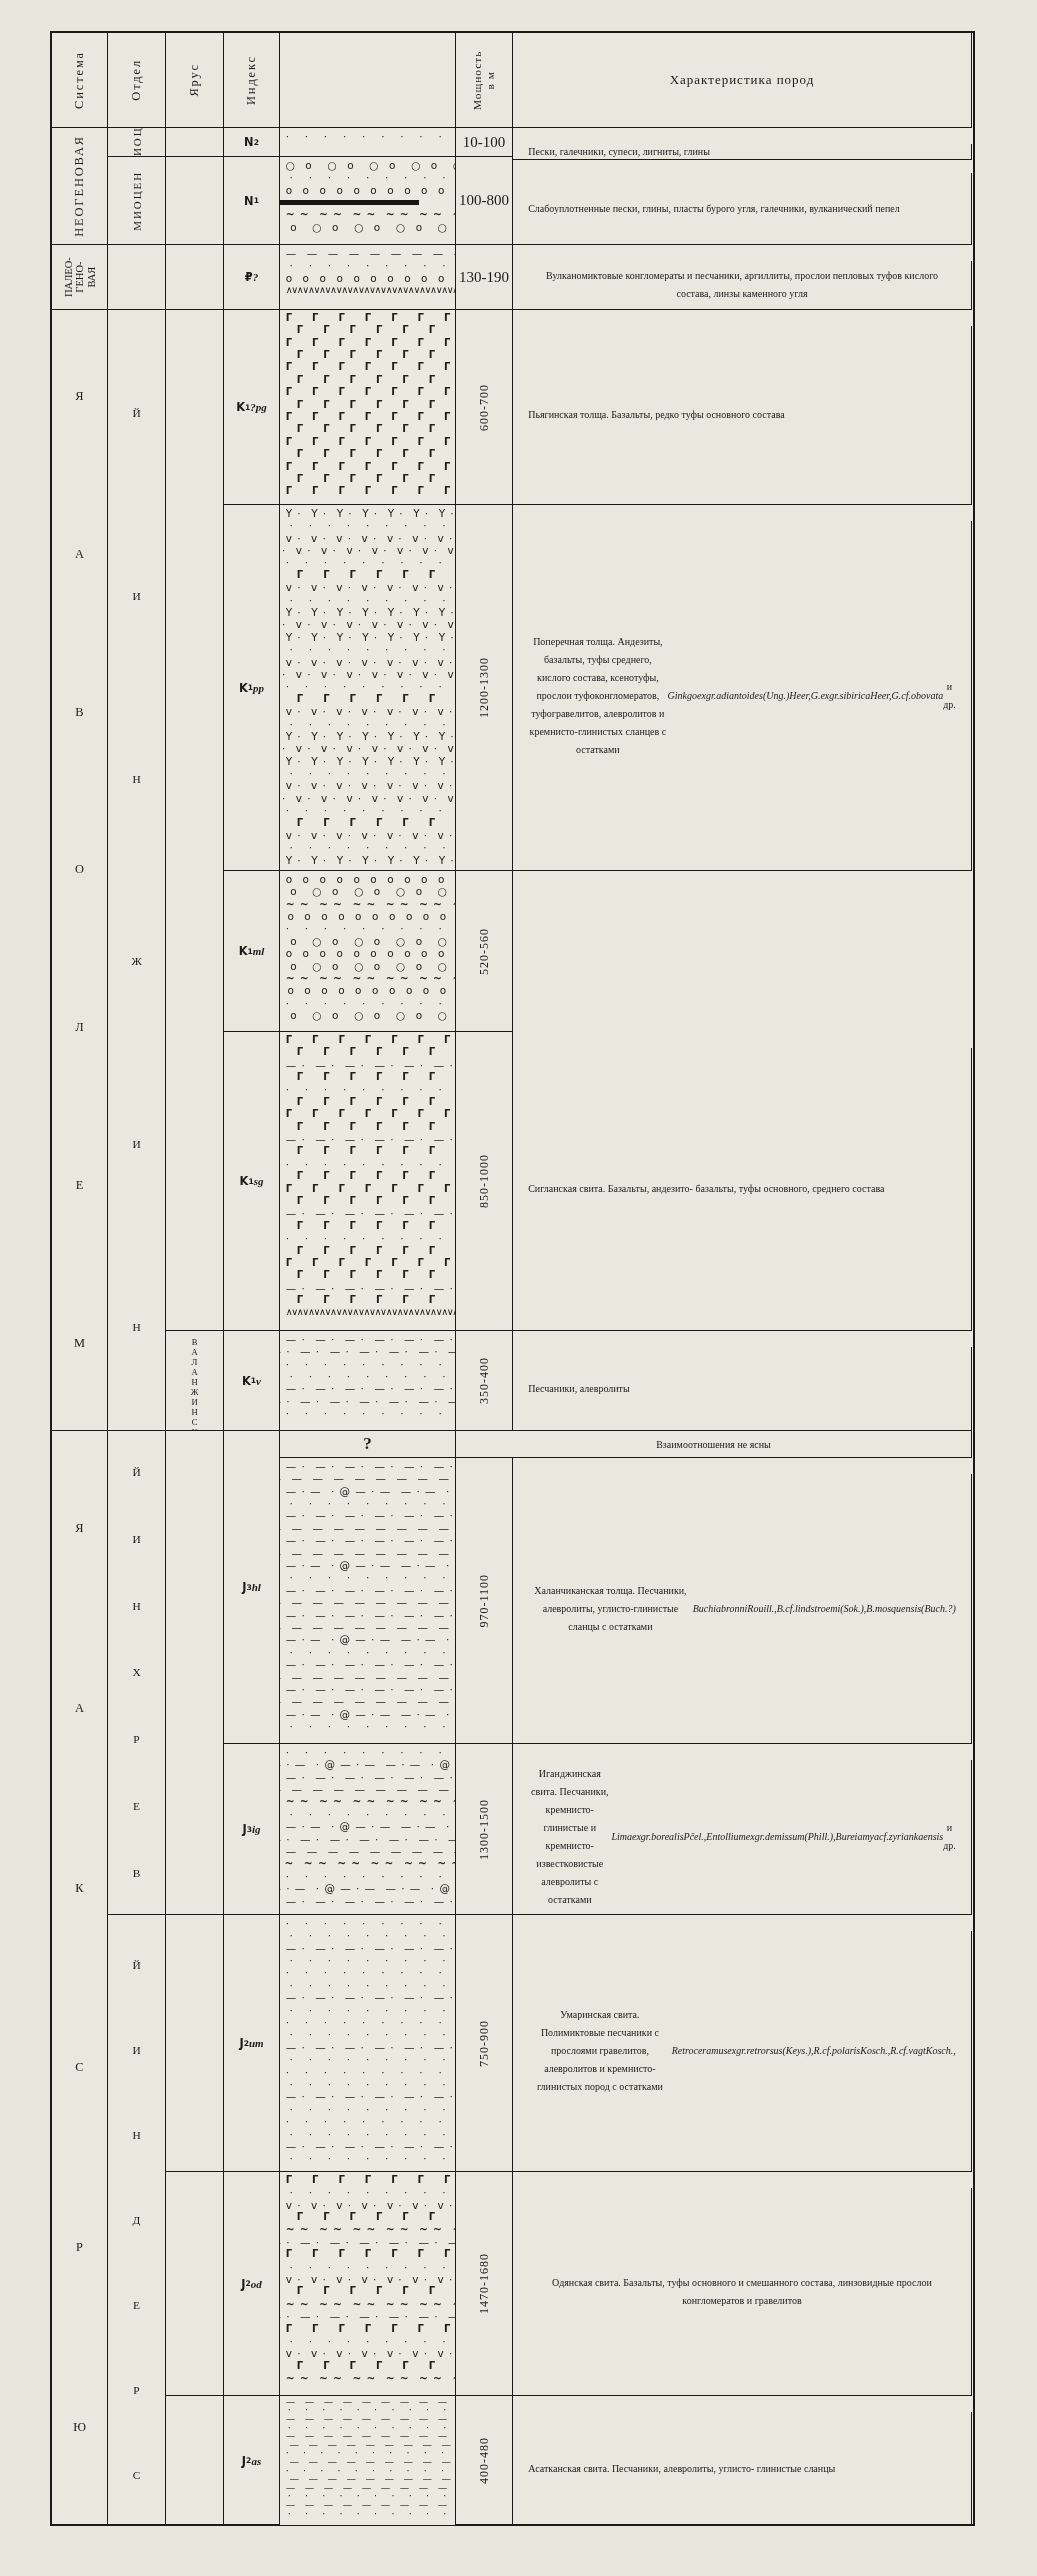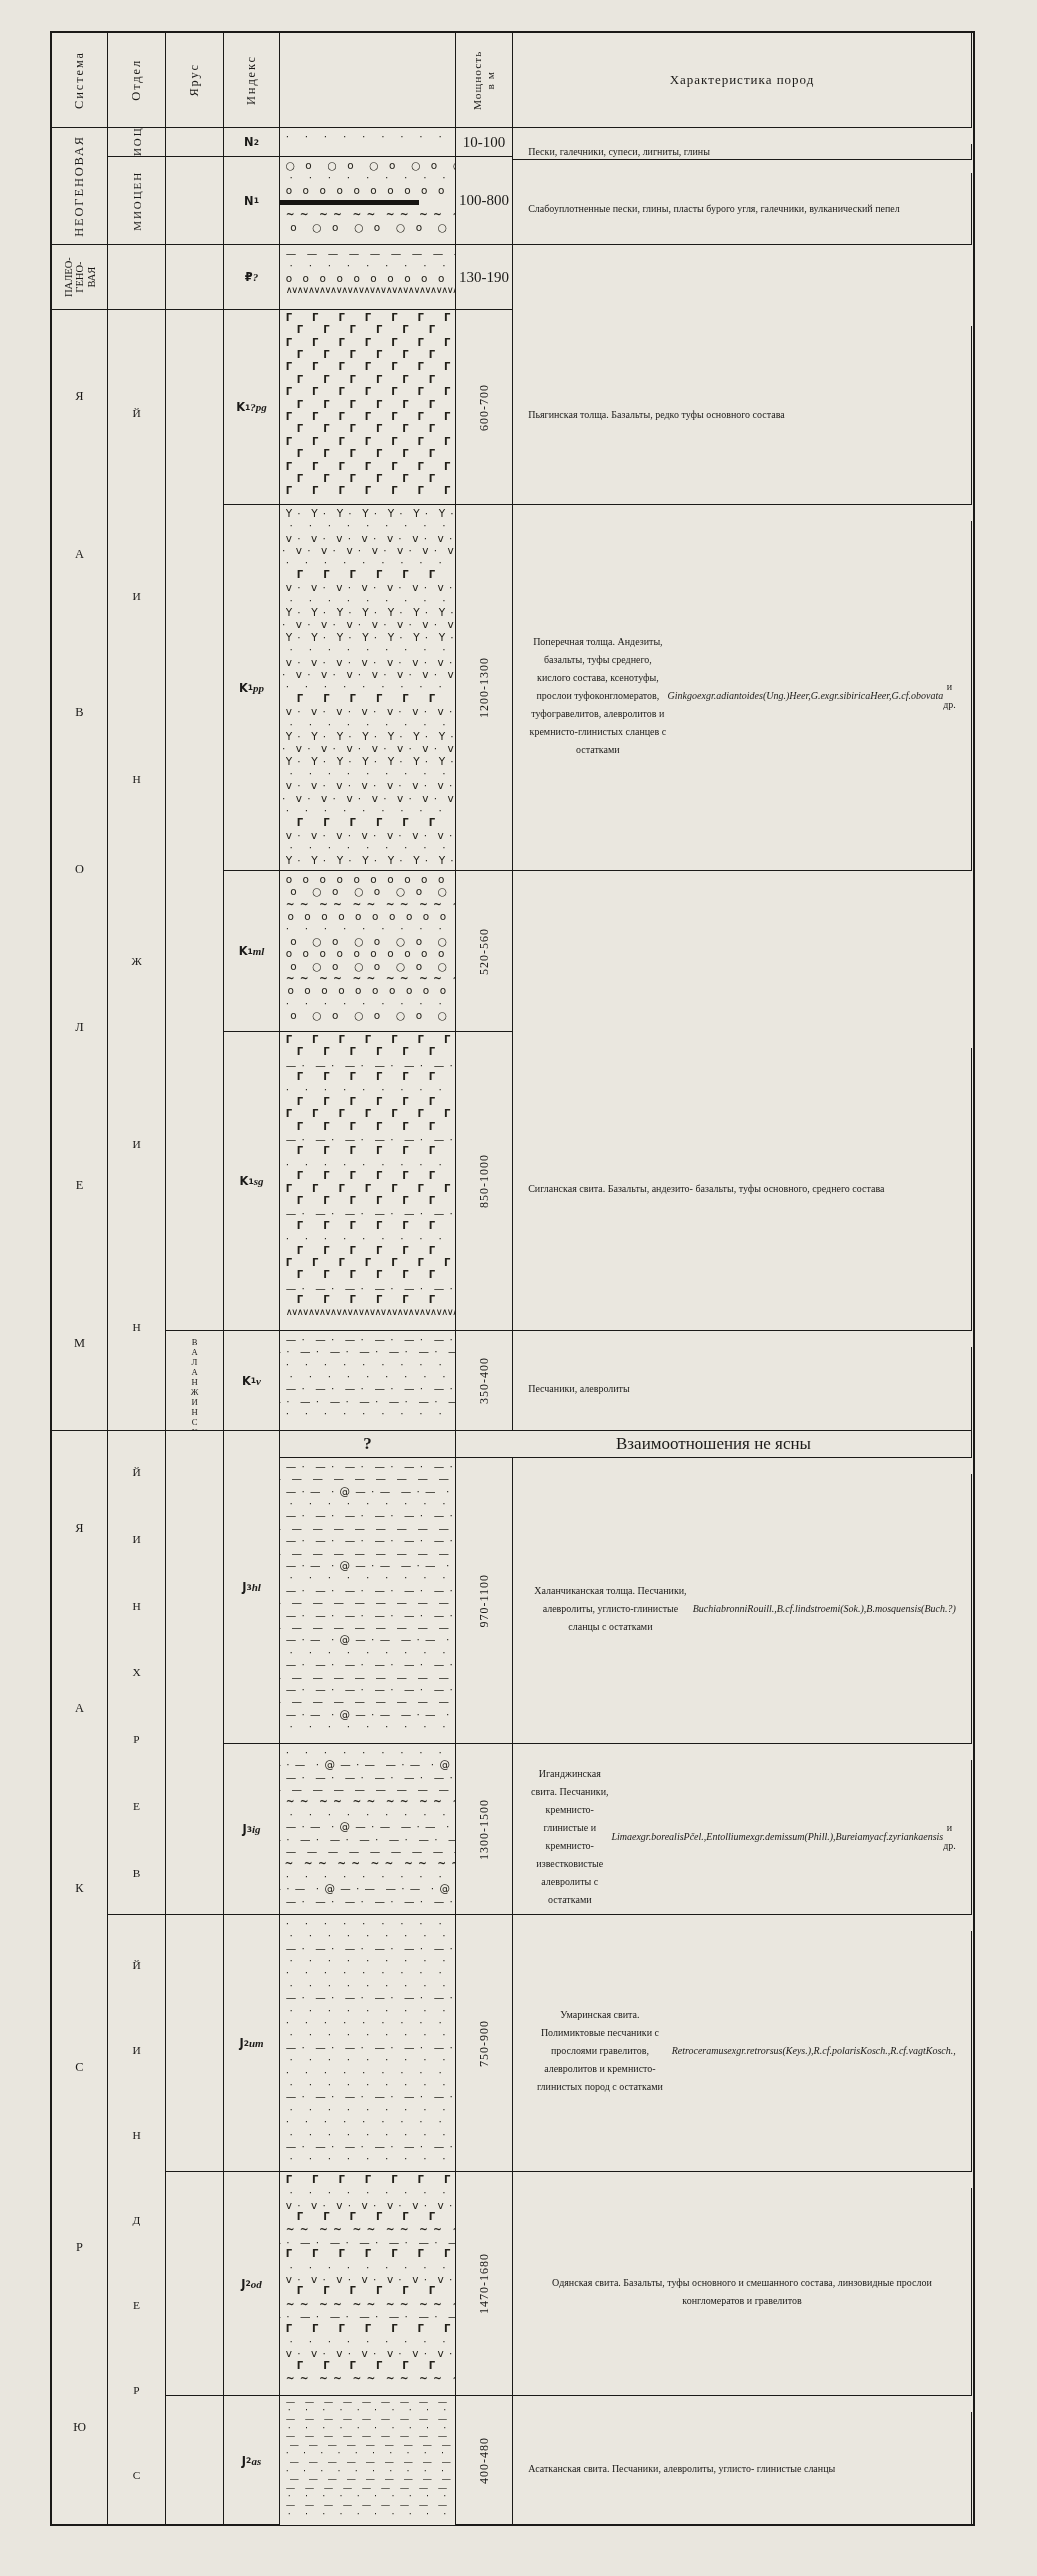--- a/index.html
+++ b/index.html
@@ -32,21 +32,21 @@
   }
   .rotblock{transform:rotate(-90deg);text-align:center;font-size:11.4px;line-height:13.3px;white-space:nowrap;}
   .stack{display:flex;flex-direction:column-reverse;align-items:center;justify-content:space-around;height:100%;width:100%;padding:14% 0;box-sizing:border-box;font-size:12.4px;}
   .stack-down{flex-direction:column;padding:5.7px 0;font-size:8.6px;justify-content:space-between;}
   .idx{font-size:11.4px;font-weight:bold;font-family:"DejaVu Sans",sans-serif;}
   .idx sub{font-size:7.6px;}
   .idx i{font-family:"Liberation Serif",serif;font-size:11px;}
   .thick-h{font-size:15px;}
   .thick-v{font-size:12px;letter-spacing:1px;}
   .desc{justify-content:flex-start;align-items:center;text-align:center;padding:7.6px 15.2px;font-size:10px;line-height:18px;margin-top:16px;}
-  .special{font-size:17px;}
+  .special{font-size:10px;}
   .litho{
     display:block;padding:1.9px 0 0 5.7px;background:#ece9e1;
     font-family:"DejaVu Sans",sans-serif;
   }
   .band{height:12.4px;line-height:12.4px;font-size:10.5px;white-space:nowrap;overflow:hidden;color:#222019;}
   .litho-tight .band{height:8.6px;line-height:8.6px;font-size:9.5px;}
   .litho .band:nth-child(even){margin-left:-15.2px;}
   .band-basalt{font-size:10px;font-weight:bold;}
   .band-zigzag{letter-spacing:-1.4px;font-size:9.5px;margin-left:0 !important;}
   .band-coal{height:4.8px;background:#171512;width:88%;margin:3.8px 0;}
@@ -485,20 +485,21 @@
     </div>
   <div class="cell" style="grid-column:6;grid-row:14">
       <span class="vtext thick-v">1470-1680</span>
     </div>
   <div class="cell nb" style="grid-column:6;grid-row:15">
       <span class="vtext thick-v">400-480</span>
     </div>
 
   <div class="cell desc" style="grid-column:7;grid-row:2">Пески, галечники, супеси, лигниты, глины</div>
   <div class="cell desc" style="grid-column:7;grid-row:3">Слабоуплотненные пески, глины, пласты бурого угля,  галечники, вулканический пепел</div>
+  <div class="cell desc" style="grid-column:7;grid-row:4">Вулканомиктовые  конгломераты и песчаники, аргиллиты, прослои пепловых туфов кислого состава, линзы каменного угля</div>
   <div class="cell desc" style="grid-column:7;grid-row:5">Пьягинская толща. Базальты, редко туфы основного состава</div>
   <div class="cell desc" style="grid-column:7;grid-row:6">Поперечная толща. Андезиты, базальты, туфы среднего, кислого состава, ксенотуфы, прослои туфоконгломератов, туфогравелитов, алевролитов и кремнисто-глинистых сланцев с остатками <i>Ginkgo</i> <i>ex</i> <i>gr.</i> <i>adiantoides</i> <i>(Ung.)</i> <i>Heer,</i> <i>G.</i> <i>ex</i> <i>gr.</i> <i>sibirica</i> <i>Heer,</i> <i>G.</i> <i>cf.</i> <i>obovata</i>         и др.</div>
   <div class="cell desc" style="grid-column:7;grid-row:8">Сигланская свита. Базальты, андезито- базальты,  туфы основного, среднего состава</div>
   <div class="cell desc" style="grid-column:7;grid-row:9">Песчаники, алевролиты</div>
   <div class="cell special" style="grid-column:6/8;grid-row:10">Взаимоотношения не ясны</div>
   <div class="cell desc" style="grid-column:7;grid-row:11">Халанчиканская толща. Песчаники, алевролиты, углисто-глинистые сланцы с остатками <i>Buchia</i> <i>bronni</i> <i>Rouill.,</i> <i>B.</i> <i>cf.</i> <i>lindstroemi</i> <i>(Sok.),</i> <i>B.</i> <i>mosquensis</i> <i>(Buch.?)</i></div>
   <div class="cell desc" style="grid-column:7;grid-row:12">Иганджинская свита. Песчаники, кремнисто-глинистые и кремнисто-известковистые алевролиты с остатками <i>Lima</i> <i>ex</i> <i>gr.</i> <i>borealis</i> <i>Pčel.,</i> <i>Entollium</i> <i>ex</i> <i>gr.</i> <i>demissum</i> <i>(Phill.),</i> <i>Bureiamya</i> <i>cf.</i> <i>zyriankaensis</i>         и др.</div>
   <div class="cell desc" style="grid-column:7;grid-row:13">Умаринская свита. Полимиктовые песчаники с прослоями  гравелитов, алевролитов и кремнисто-глинистых пород с  остатками  <i>Retroceramus</i> <i>ex</i> <i>gr.</i> <i>retrorsus</i> <i>(Keys.),</i> <i>R.</i> <i>cf.</i> <i>polaris</i> <i>Kosch.,</i> <i>R.</i> <i>cf.</i> <i>vagt</i> <i>Kosch.,</i>         </div>
   <div class="cell desc" style="grid-column:7;grid-row:14">Одянская свита. Базальты, туфы основного и  смешанного состава, линзовидные прослои конгломератов и  гравелитов</div>
   <div class="cell desc nb" style="grid-column:7;grid-row:15">Асатканская свита. Песчаники, алевролиты, углисто- глинистые сланцы</div>

